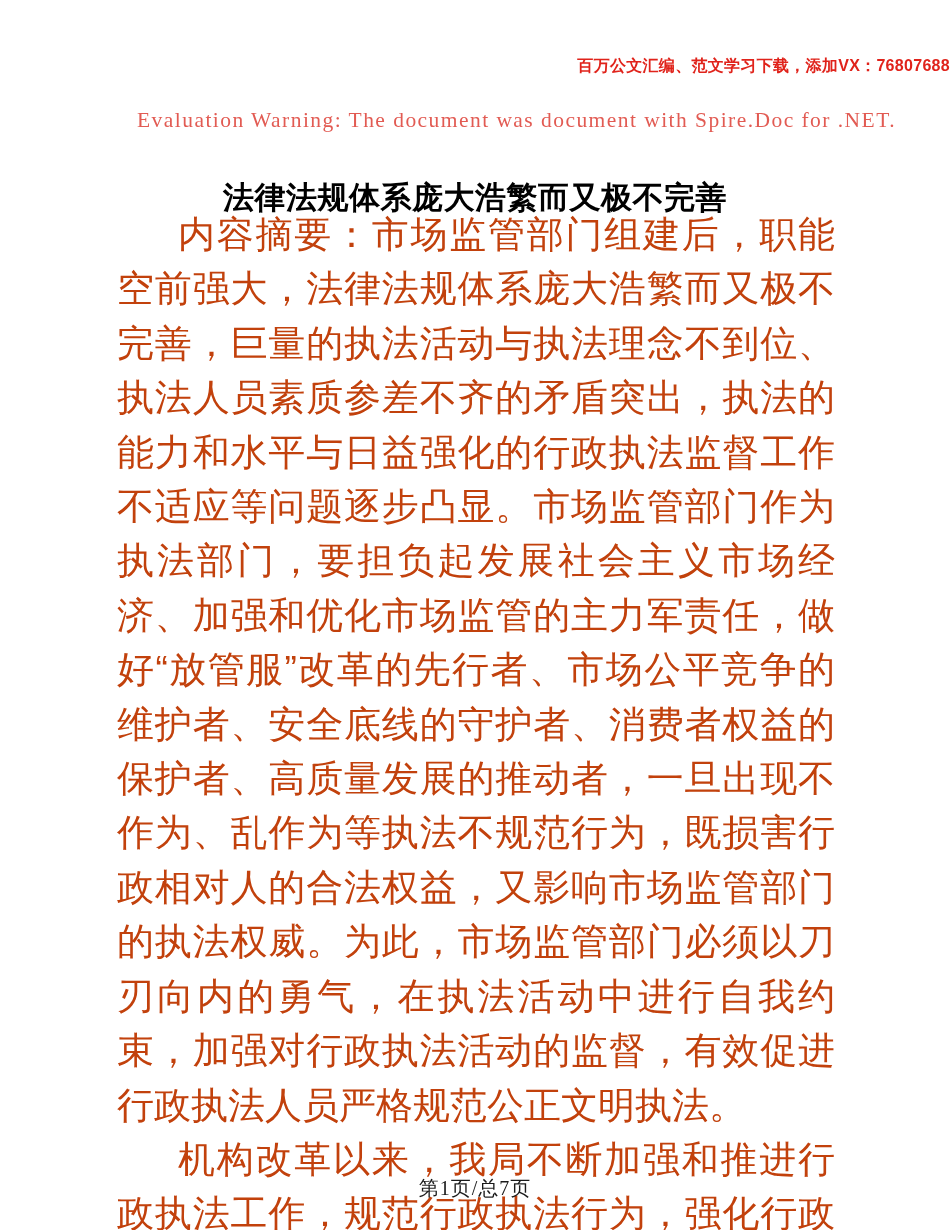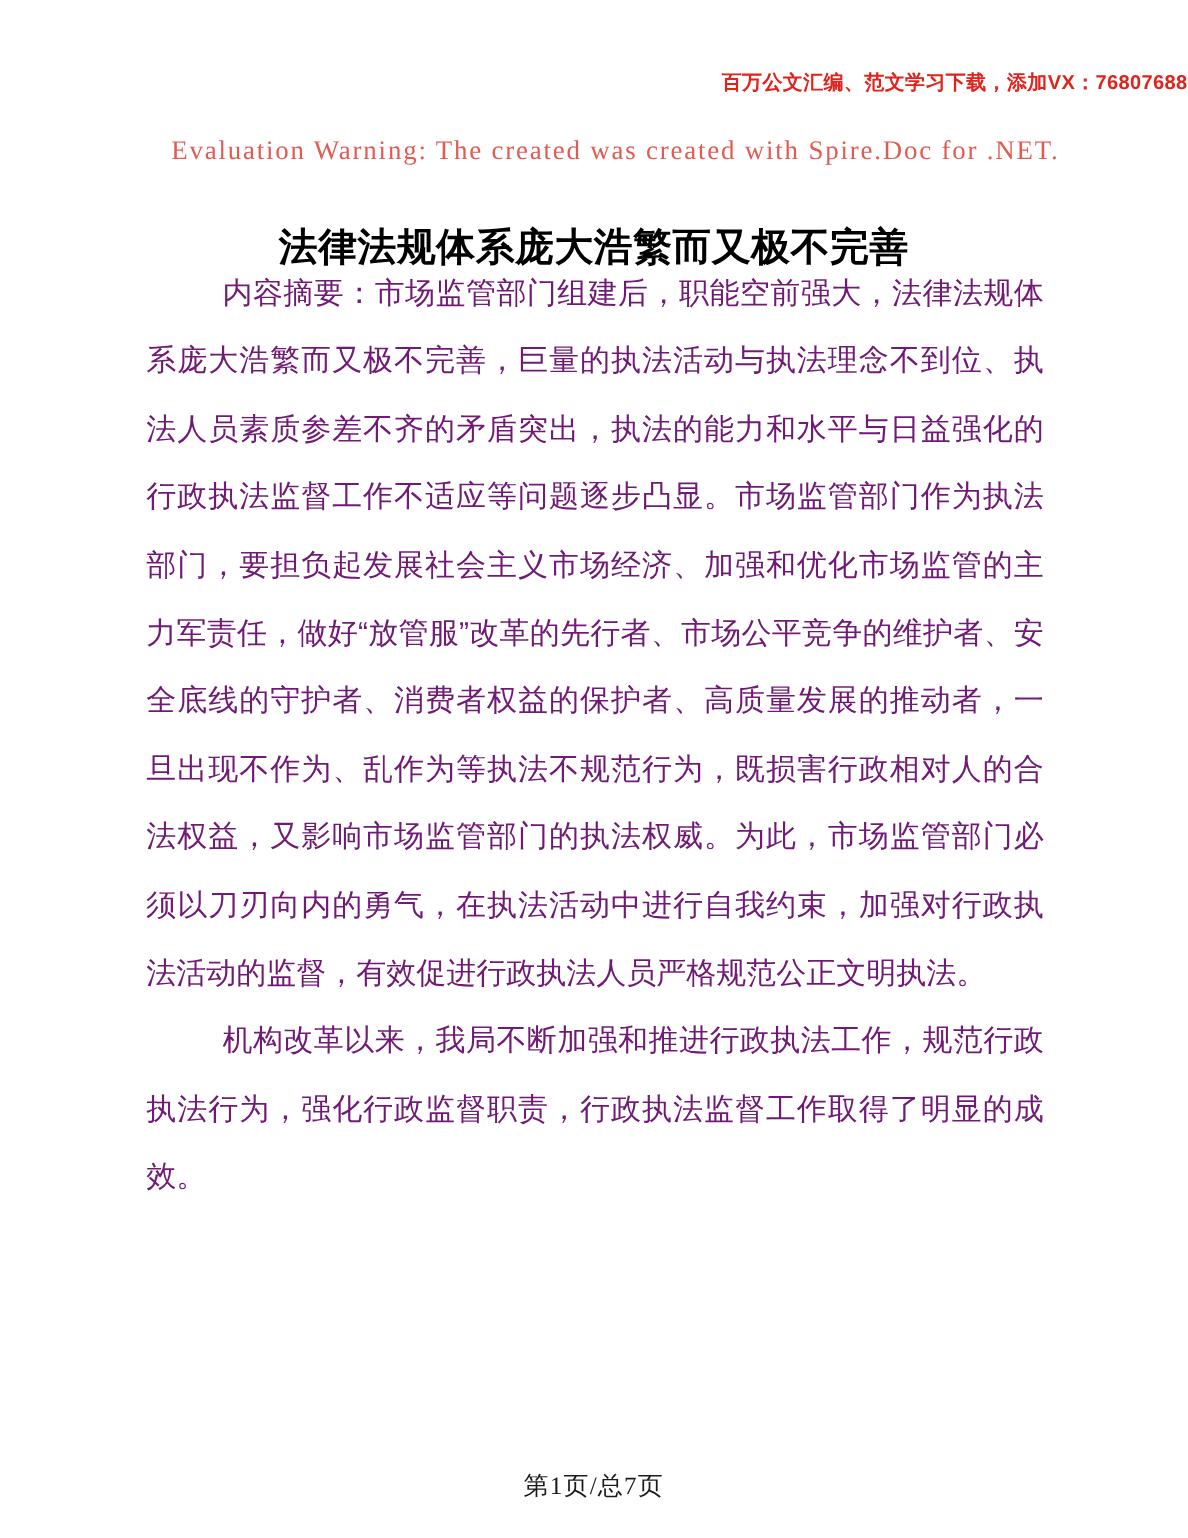--- a/index.html
+++ b/index.html
@@ -70,22 +70,22 @@
   .body-block {
     position: absolute;
     top: 208px;
     left: 117px;
     width: 718px;
   }
 
   p.para {
     margin: 0;
     padding: 0;
-    color: #701a75;
-    font-size: 24px;
+    color: #c2410c;
+    font-size: 37px;
     line-height: 54.4px;
     text-align: justify;
     text-justify: inter-ideograph;
     text-indent: 61px;
     letter-spacing: 0px;
     font-family: "Liberation Sans", "DejaVu Sans", sans-serif;
     word-break: break-all;
   }
 
   p.para.heading {
@@ -106,21 +106,21 @@
     white-space: nowrap;
   }
 </style>
 </head>
 <body>
 
 <div class="page">
 
   <div class="promo-banner">百万公文汇编、范文学习下载，添加VX：76807688</div>
 
-  <div class="eval-warning">Evaluation Warning: The created was created with Spire.Doc for .NET.</div>
+  <div class="eval-warning">Evaluation Warning: The document was document with Spire.Doc for .NET.</div>
 
   <h1 class="doc-title">法律法规体系庞大浩繁而又极不完善</h1>
 
   <div class="body-block">
     <p class="para">内容摘要：市场监管部门组建后，职能空前强大，法律法规体系庞大浩繁而又极不完善，巨量的执法活动与执法理念不到位、执法人员素质参差不齐的矛盾突出，执法的能力和水平与日益强化的行政执法监督工作不适应等问题逐步凸显。市场监管部门作为执法部门，要担负起发展社会主义市场经济、加强和优化市场监管的主力军责任，做好“放管服”改革的先行者、市场公平竞争的维护者、安全底线的守护者、消费者权益的保护者、高质量发展的推动者，一旦出现不作为、乱作为等执法不规范行为，既损害行政相对人的合法权益，又影响市场监管部门的执法权威。为此，市场监管部门必须以刀刃向内的勇气，在执法活动中进行自我约束，加强对行政执法活动的监督，有效促进行政执法人员严格规范公正文明执法。</p>
     <p class="para">机构改革以来，我局不断加强和推进行政执法工作，规范行政执法行为，强化行政监督职责，行政执法监督工作取得了明显的成效。</p>
 
   </div>
 
   <div class="page-footer">第1页/总7页</div>

